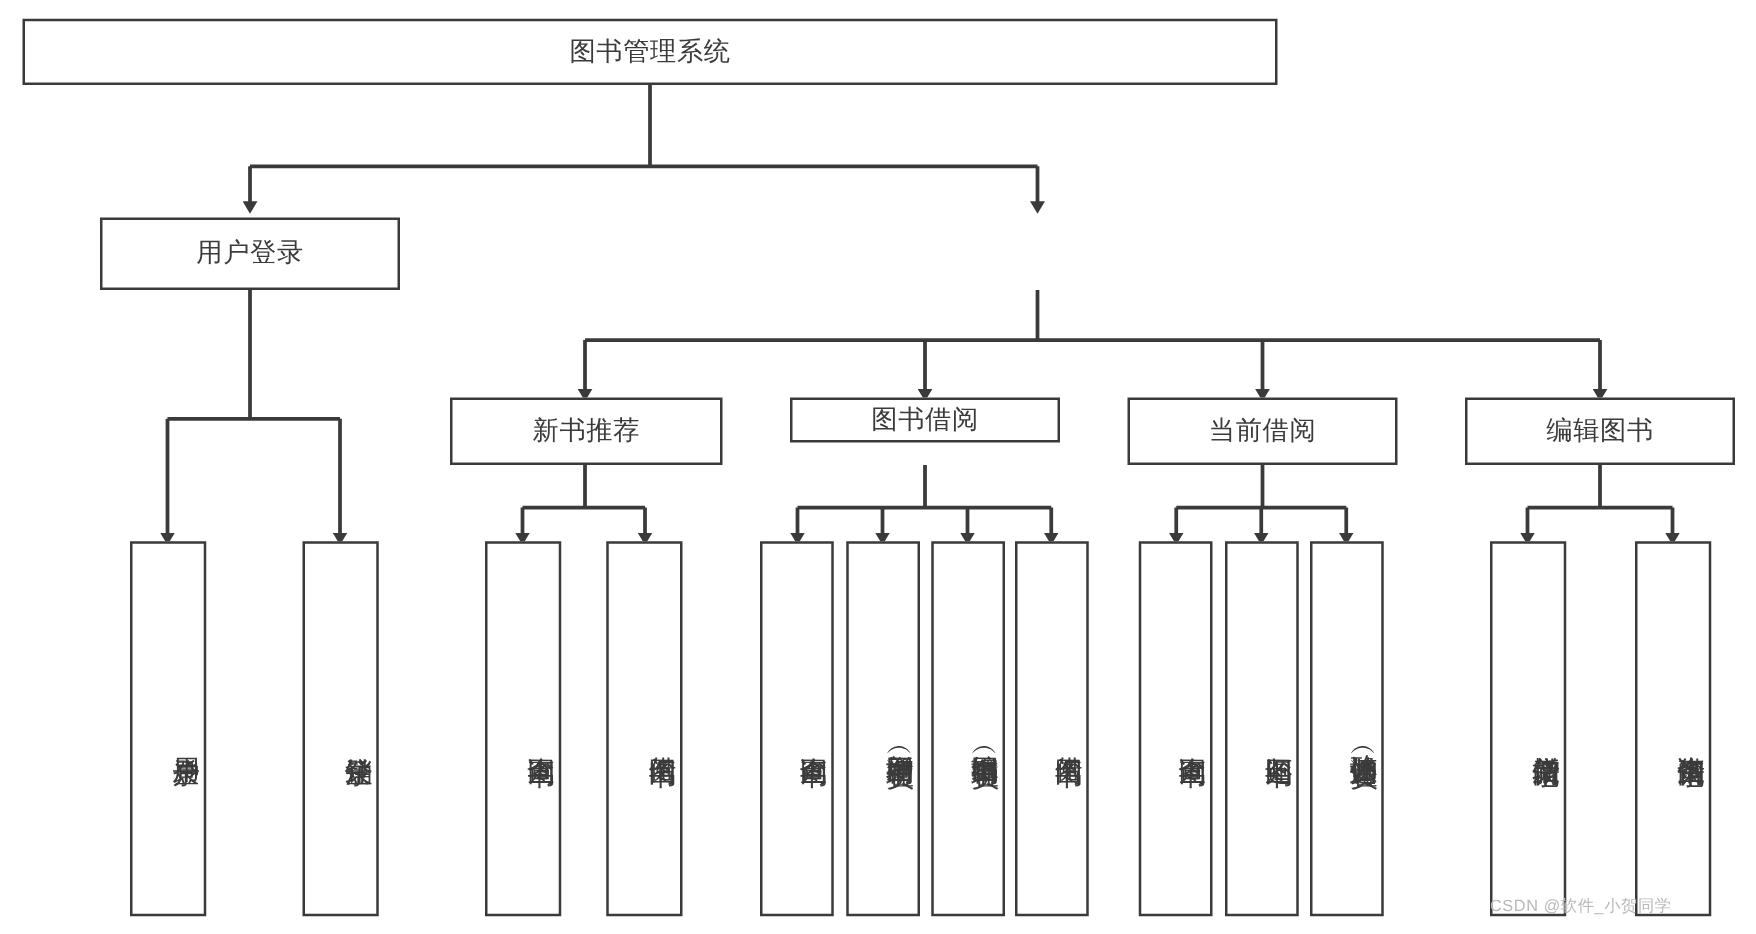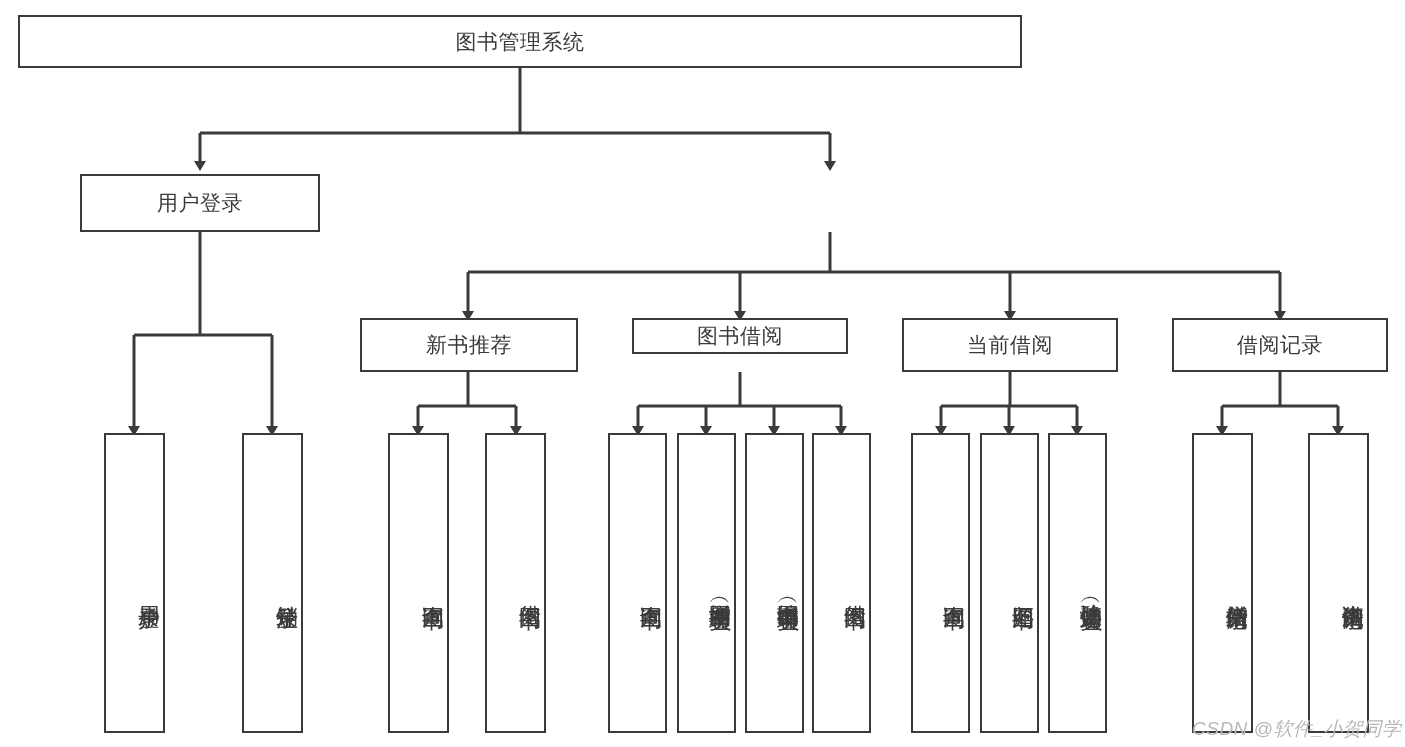--- a/index.html
+++ b/index.html
@@ -50,24 +50,23 @@
     padding-top: 14px;
     align-items: flex-start;
     justify-content: center;
   }
   .node .label {
     display: block;
   }
   .watermark {
     position: absolute;
     color: #b8b8b8;
-    font-size: 19px;
+    font-size: 13px;
     letter-spacing: 0.5px;
     white-space: nowrap;
-    font-style: italic;
   }
 </style>
 </head>
 <body>
 
 <div id="canvas">
 
   <svg class="wires" viewBox="0 0 1405 747" xmlns="http://www.w3.org/2000/svg">
     <defs>
       <marker id="arrow" markerWidth="10" markerHeight="12" refX="1" refY="6" orient="auto" markerUnits="userSpaceOnUse">
@@ -129,21 +128,21 @@
   <div class="node horiz" style="left:360px; top:318px; width:218px; height:54px;">
     <span class="label">新书推荐</span>
   </div>
   <div class="node horiz" style="left:632px; top:318px; width:216px; height:36px;">
     <span class="label">图书借阅</span>
   </div>
   <div class="node horiz" style="left:902px; top:318px; width:216px; height:54px;">
     <span class="label">当前借阅</span>
   </div>
   <div class="node horiz" style="left:1172px; top:318px; width:216px; height:54px;">
-    <span class="label">借阅记录</span>
+    <span class="label">编辑图书</span>
   </div>
 
   <div class="node vert" style="left:104px; top:433px; width:61px; height:300px;">
     <span class="label">用户登录</span>
   </div>
   <div class="node vert" style="left:242px; top:433px; width:61px; height:300px;">
     <span class="label">注销登录</span>
   </div>
 
   <div class="node vert" style="left:388px; top:433px; width:61px; height:300px;">

